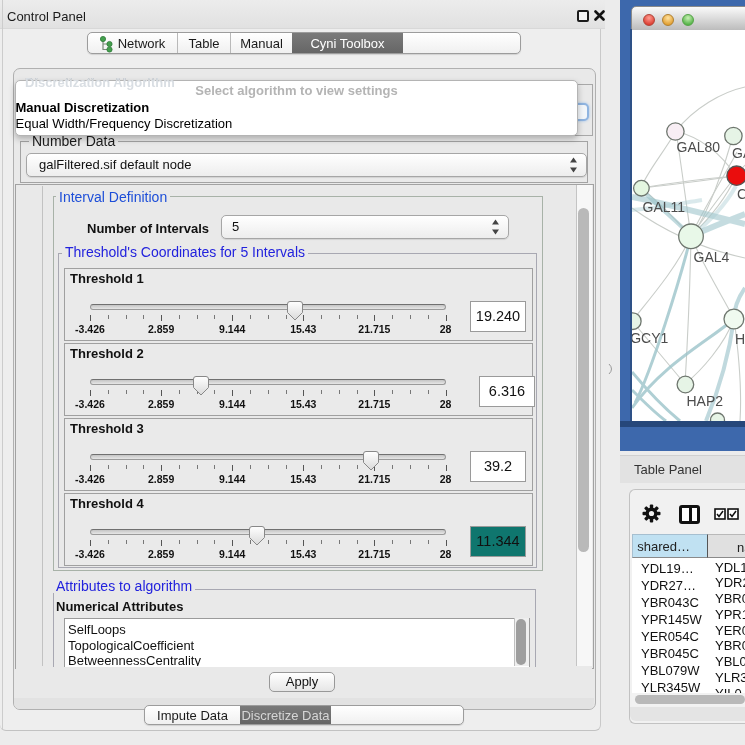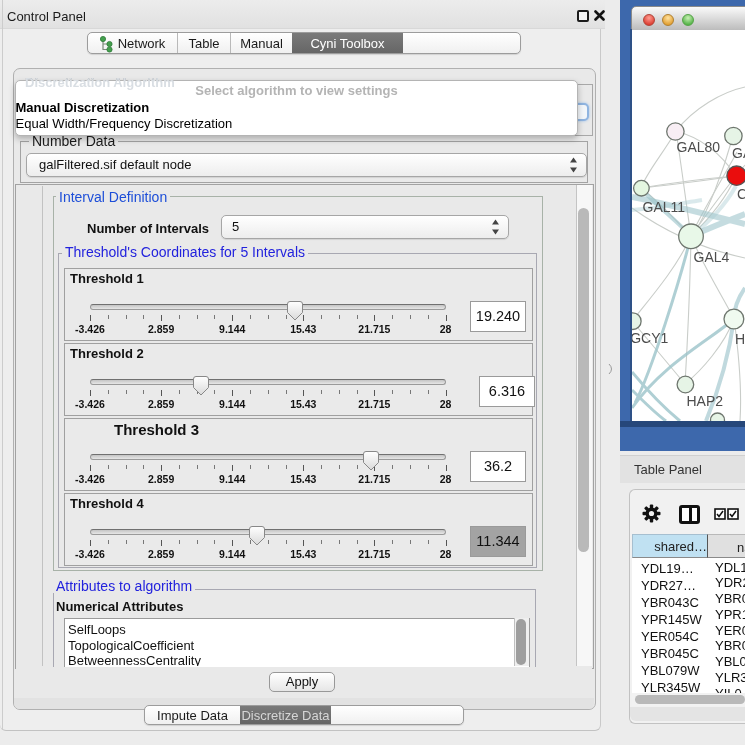--- a/index.html
+++ b/index.html
@@ -156,21 +156,21 @@
       <path d="M3 0.5 H13 Q15.5 0.5 15.5 3 V11.5 L8 19 L0.5 11.5 V3 Q0.5 0.5 3 0.5 Z" fill="url(#g1)" stroke="#888"></path>
       <defs>
         <linearGradient id="g1" x1="0" y1="0" x2="0" y2="1">
           <stop offset="0" stop-color="#ffffff"></stop>
           <stop offset="1" stop-color="#d9d9d9"></stop>
         </linearGradient>
       </defs>
     </svg>
     <div class="abs" style="left:470px;top:375.5px;width:56px;height:31px;background:#fff;border:1px solid #9a9a9a;box-sizing:border-box;font-size:14.5px;color:#111;display:flex;align-items:center;justify-content:center;margin-left:9px;">6.316</div>
     <div class="abs" style="left:64px;top:417.5px;width:467px;height:71px;border:1px solid #a0a0a0;background:#eaeaea;"></div>
-    <div class="abs" style="left:70px;top:421px;font-size:15px;font-weight:bold;color:#111;margin-left:44px;">Threshold 3</div>
+    <div class="abs" style="left:70px;top:421px;font-size:13px;font-weight:bold;color:#111;">Threshold 3</div>
     <div class="abs" style="left:90px;top:454px;width:354px;height:4px;background:linear-gradient(#c4c4c4,#e6e6e6);border:1px solid #9a9a9a;border-top-color:#707070;border-radius:3px;"></div>
     <div class="abs" style="left:90px;top:465px;width:1px;height:6px;background:#555;"></div>
     <div class="abs" style="left:107.775px;top:465px;width:1px;height:4px;background:#777;"></div>
     <div class="abs" style="left:125.55px;top:465px;width:1px;height:4px;background:#777;"></div>
     <div class="abs" style="left:143.325px;top:465px;width:1px;height:4px;background:#777;"></div>
     <div class="abs" style="left:161.1px;top:465px;width:1px;height:6px;background:#555;"></div>
     <div class="abs" style="left:178.875px;top:465px;width:1px;height:4px;background:#777;"></div>
     <div class="abs" style="left:196.64999999999998px;top:465px;width:1px;height:4px;background:#777;"></div>
     <div class="abs" style="left:214.42499999999998px;top:465px;width:1px;height:4px;background:#777;"></div>
     <div class="abs" style="left:232.2px;top:465px;width:1px;height:6px;background:#555;"></div>
@@ -194,21 +194,21 @@
     <div class="abs" style="left:415.5px;top:472.5px;width:60px;text-align:center;font-size:10.5px;font-weight:bold;color:#111;">28</div>
     <svg class="abs" style="left:362.8px;top:450.5px;" width="16" height="20" viewBox="0 0 16 20">
       <path d="M3 0.5 H13 Q15.5 0.5 15.5 3 V11.5 L8 19 L0.5 11.5 V3 Q0.5 0.5 3 0.5 Z" fill="url(#g2)" stroke="#888"></path>
       <defs>
         <linearGradient id="g2" x1="0" y1="0" x2="0" y2="1">
           <stop offset="0" stop-color="#ffffff"></stop>
           <stop offset="1" stop-color="#d9d9d9"></stop>
         </linearGradient>
       </defs>
     </svg>
-    <div class="abs" style="left:470px;top:450.5px;width:56px;height:31px;background:#fff;border:1px solid #9a9a9a;box-sizing:border-box;font-size:14.5px;color:#111;display:flex;align-items:center;justify-content:center;">36.2</div>
+    <div class="abs" style="left:470px;top:450.5px;width:56px;height:31px;background:#fff;border:1px solid #9a9a9a;box-sizing:border-box;font-size:14.5px;color:#111;display:flex;align-items:center;justify-content:center;">39.2</div>
     <div class="abs" style="left:64px;top:492.5px;width:467px;height:71px;border:1px solid #a0a0a0;background:#eaeaea;"></div>
     <div class="abs" style="left:70px;top:496px;font-size:13px;font-weight:bold;color:#111;">Threshold 4</div>
     <div class="abs" style="left:90px;top:529px;width:354px;height:4px;background:linear-gradient(#c4c4c4,#e6e6e6);border:1px solid #9a9a9a;border-top-color:#707070;border-radius:3px;"></div>
     <div class="abs" style="left:90px;top:540px;width:1px;height:6px;background:#555;"></div>
     <div class="abs" style="left:107.775px;top:540px;width:1px;height:4px;background:#777;"></div>
     <div class="abs" style="left:125.55px;top:540px;width:1px;height:4px;background:#777;"></div>
     <div class="abs" style="left:143.325px;top:540px;width:1px;height:4px;background:#777;"></div>
     <div class="abs" style="left:161.1px;top:540px;width:1px;height:6px;background:#555;"></div>
     <div class="abs" style="left:178.875px;top:540px;width:1px;height:4px;background:#777;"></div>
     <div class="abs" style="left:196.64999999999998px;top:540px;width:1px;height:4px;background:#777;"></div>
@@ -234,21 +234,21 @@
     <div class="abs" style="left:415.5px;top:547.5px;width:60px;text-align:center;font-size:10.5px;font-weight:bold;color:#111;">28</div>
     <svg class="abs" style="left:249px;top:525.5px;" width="16" height="20" viewBox="0 0 16 20">
       <path d="M3 0.5 H13 Q15.5 0.5 15.5 3 V11.5 L8 19 L0.5 11.5 V3 Q0.5 0.5 3 0.5 Z" fill="url(#g3)" stroke="#888"></path>
       <defs>
         <linearGradient id="g3" x1="0" y1="0" x2="0" y2="1">
           <stop offset="0" stop-color="#ffffff"></stop>
           <stop offset="1" stop-color="#d9d9d9"></stop>
         </linearGradient>
       </defs>
     </svg>
-    <div class="abs" style="left:470px;top:525.5px;width:56px;height:31px;background:#a3a3a3;border:1px solid #9a9a9a;box-sizing:border-box;font-size:14.5px;color:#111;display:flex;align-items:center;justify-content:center;">11.344</div>
+    <div class="abs" style="left:470px;top:525.5px;width:56px;height:31px;background:#0f766e;border:1px solid #9a9a9a;box-sizing:border-box;font-size:14.5px;color:#111;display:flex;align-items:center;justify-content:center;">11.344</div>
   </div>
 
 <div class="grp" style="left:52.5px;top:589px;width:481px;height:78px;border-bottom:none;border-color:#a8a8b2;"></div>
 <div class="grplab" style="left:53px;top:579px;color:#2222dd;">Attributes to algorithm</div>
 <div class="abs" style="left:56px;top:598.5px;font-size:13px;font-weight:bold;color:#111;">Numerical Attributes</div>
 
 <div class="abs" style="left:64px;top:618px;width:464px;height:48px;background:#ffffff;border:1px solid #9b9b9b;border-bottom:none;"></div>
 <div class="abs" style="left:68px;top:622px;width:440px;height:44px;overflow:hidden;font-size:13px;color:#111;line-height:15.7px;">SelfLoops<br>TopologicalCoefficient<br>BetweennessCentrality</div>
 
 <div class="abs" style="left:514px;top:618px;width:14px;height:48px;background:#efefef;border-left:1px solid #c0c0c0;"></div>
@@ -379,21 +379,21 @@
 
 <svg class="abs" style="left:714px;top:508px;" width="26" height="12" viewBox="0 0 26 12">
   <rect x="1" y="1" width="10" height="10" fill="#fff" stroke="#111" stroke-width="1.6"></rect>
   <path d="M3 6 L5 8.5 L9 3" stroke="#111" stroke-width="1.5" fill="none"></path>
   <rect x="14" y="1" width="10" height="10" fill="#fff" stroke="#111" stroke-width="1.6"></rect>
   <path d="M16 6 L18 8.5 L22 3" stroke="#111" stroke-width="1.5" fill="none"></path>
 </svg>
 
 <div class="abs" style="left:632px;top:558px;width:113px;height:148px;background:#fff;"></div>
 
-<div class="abs" style="left:632px;top:534px;width:76px;height:24px;background:#c0e1f2;border:1px solid #a6bfd0;border-right:1px solid #555;border-bottom:1px solid #8a8a8a;box-sizing:border-box;font-size:13px;color:#222;display:flex;align-items:center;justify-content:flex-end;padding-right:0;">shared…</div>
+<div class="abs" style="left:632px;top:534px;width:76px;height:24px;background:#c0e1f2;border:1px solid #a6bfd0;border-right:1px solid #555;border-bottom:1px solid #8a8a8a;box-sizing:border-box;font-size:13px;color:#222;display:flex;align-items:center;justify-content:flex-end;padding-right:17px;">shared…</div>
 <div class="abs" style="left:708px;top:534px;width:37px;height:24px;background:#e0e0e0;border-top:1px solid #b9b9b9;border-bottom:1px solid #8a8a8a;box-sizing:border-box;"></div>
 <div class="abs" style="left:737px;top:540px;font-size:13px;color:#222;">name</div>
 
 <div class="abs" style="left:632px;top:559.5px;width:113px;height:134px;overflow:hidden;font-size:13px;color:#111;">
   <div style="position:absolute;left:9px;top:0;line-height:17px;">YDL19…<br>YDR27…<br>YBR043C<br>YPR145W<br>YER054C<br>YBR045C<br>YBL079W<br>YLR345W<br>YIL052C</div>
   <div style="position:absolute;left:83px;top:0;line-height:15.8px;">YDL1<br>YDR2<br>YBR0<br>YPR1<br>YER0<br>YBR0<br>YBL0<br>YLR3<br>YIL0</div>
 </div>
 
 <div class="abs" style="left:632px;top:693px;width:113px;height:13px;background:#f2f2f2;"></div>
 <div class="abs" style="left:635px;top:694.5px;width:110px;height:9px;background:#b9b9b9;border-radius:5px;"></div>

